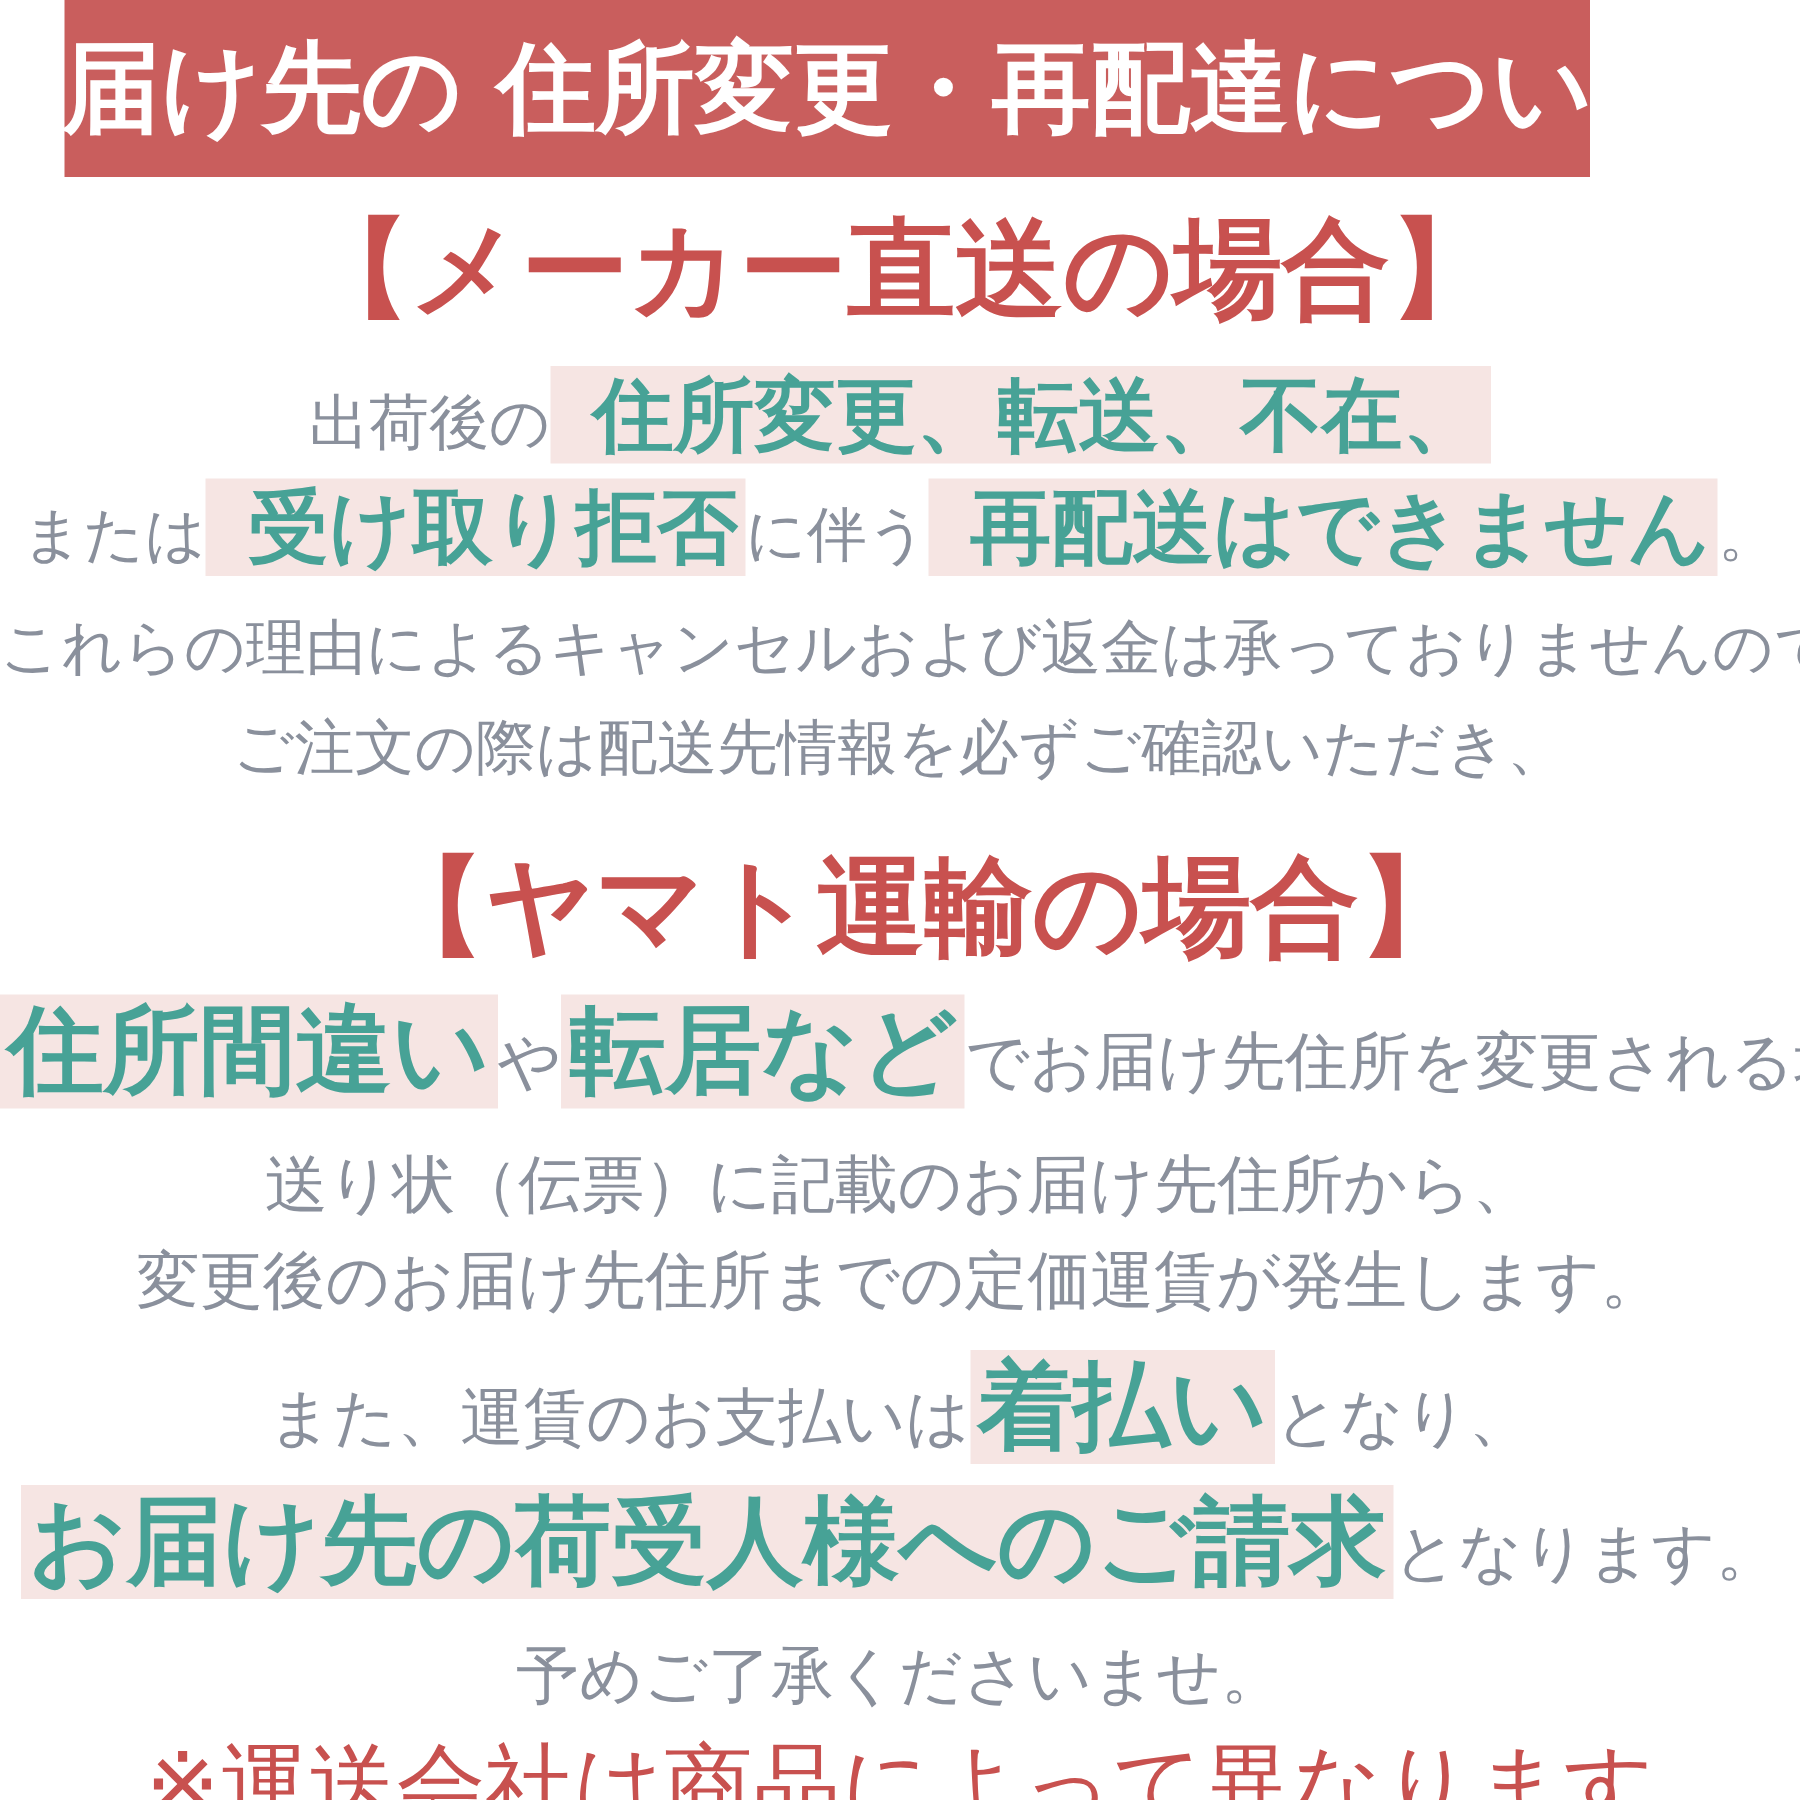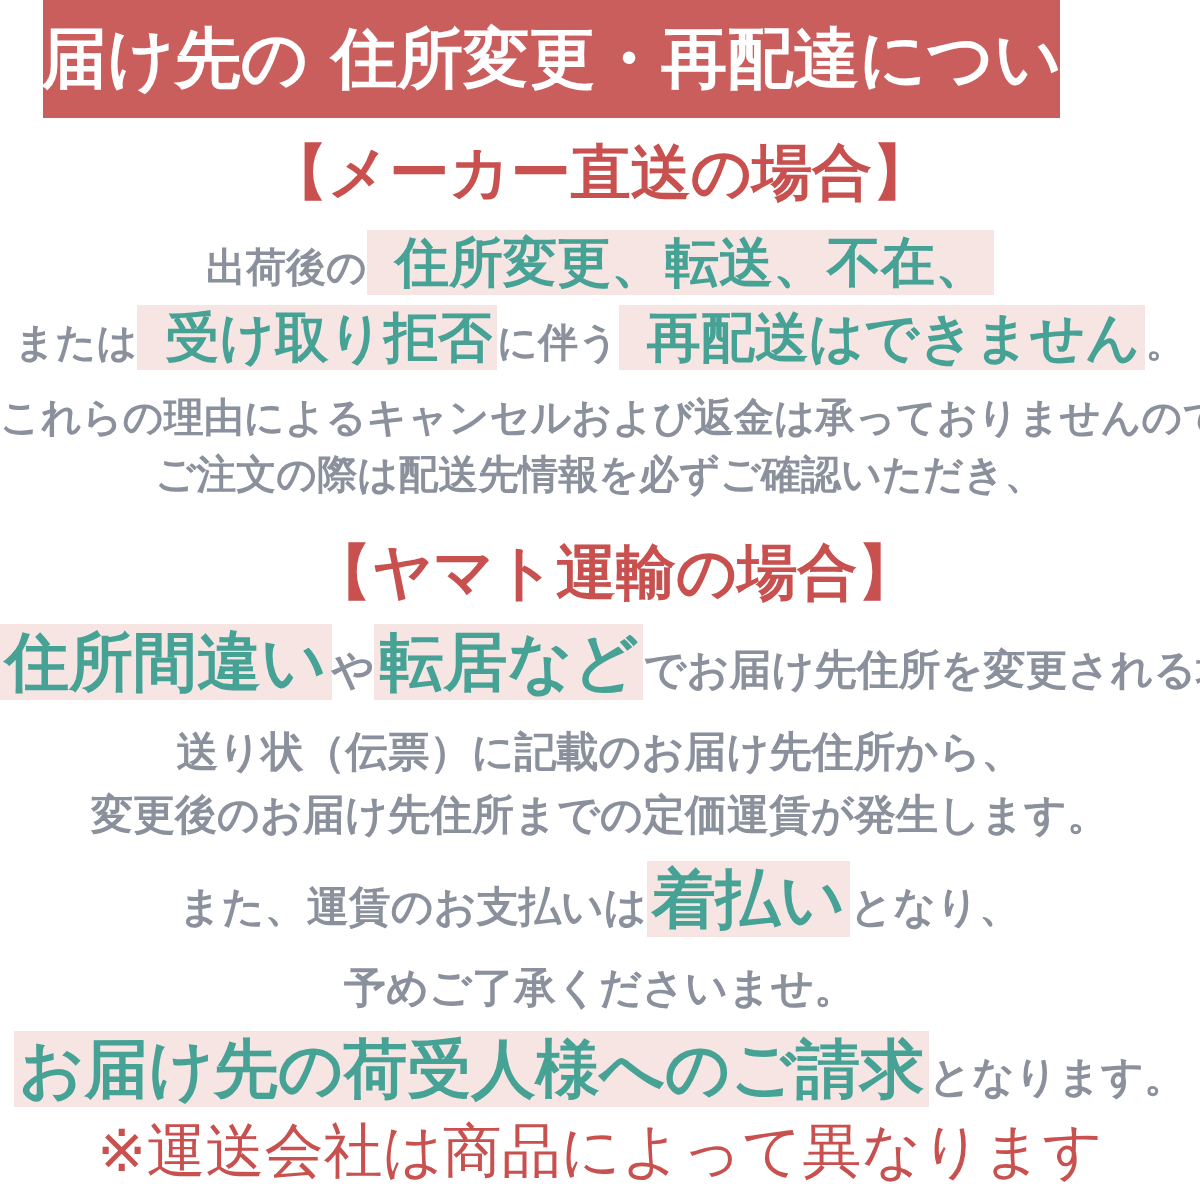--- a/index.html
+++ b/index.html
@@ -28,49 +28,49 @@
   .banner h1 {
     color: var(--header-text);
     font-size: 66px;
     font-weight: 600;
     letter-spacing: 0px;
     white-space: nowrap;
   }
 
   .sec-title {
     color: var(--accent-red);
-    font-size: 60px;
+    font-size: 72px;
     font-weight: 600;
     line-height: 1.2;
     white-space: nowrap;
   }
   #title-1 { margin-top: 18px; }
   #title-2 { margin-top: 39px; padding-left: 29px; }
 
   .line { line-height: 1.15; white-space: nowrap; }
-  .line .plain { color: var(--body-gray); font-weight: 700; text-align: center; }
+  .line .plain { color: var(--body-gray); font-weight: 400; text-align: center; }
   .line .em {
     color: var(--em-teal);
     background: var(--em-highlight);
     font-weight: 600;
     padding: 1px 5px;
     line-height: 1.05;
   }
 
   
   .s1 .plain { font-size: 40px; }
   .s1 .em    { font-size: 54px; padding-left: 28px; }
   
   .s2 .plain { font-size: 42px; }
   .s2 .em    { font-size: 64px; }
 
   #l1  { margin-top: 27px; }
   #l2  { margin-top: 18px; }
   #l3  { margin-top: 28px; }
-  #l4  { margin-top: 11px; }
+  #l4  { margin-top: 21px; }
   #l5  { margin-top: 19px; }
   #l6  { margin-top: 21px; }
   #l7  { margin-top: 31px; }
   #l8  { margin-top: 15px; }
   #l9  { margin-top: 27px; }
   #l10 { margin-top: 23px; }
   #l11 { margin-top: 31px; }
 
   .carrier-note {
     margin-top: 14px;
@@ -106,20 +106,20 @@
     <h2 class="sec-title" id="title-2">【ヤマト運輸の場合】</h2>
 
     <p class="line s2" id="l6"><span class="em">住所間違い</span><span class="plain">や</span><span class="em">転居など</span><span class="plain">でお届け先住所を変更される場合は、</span></p>
 
     <p class="line s2" id="l7"><span class="plain">送り状（伝票）に記載のお届け先住所から、</span></p>
 
     <p class="line s2" id="l8"><span class="plain">変更後のお届け先住所までの定価運賃が発生します。</span></p>
 
     <p class="line s2" id="l9"><span class="plain">また、運賃のお支払いは</span><span class="em">着払い</span><span class="plain">となり、</span></p>
 
+    <p class="line s2" id="l10"><span class="em">お届け先の荷受人様へのご請求</span><span class="plain">となります。</span></p>
+
     <p class="line s2" id="l11"><span class="plain">予めご了承くださいませ。</span></p>
-
-    <p class="line s2" id="l10"><span class="em">お届け先の荷受人様へのご請求</span><span class="plain">となります。</span></p>
 
     <p class="carrier-note">※運送会社は商品によって異なります</p>
 
   </main>
 </div>
 
 </body></html>

